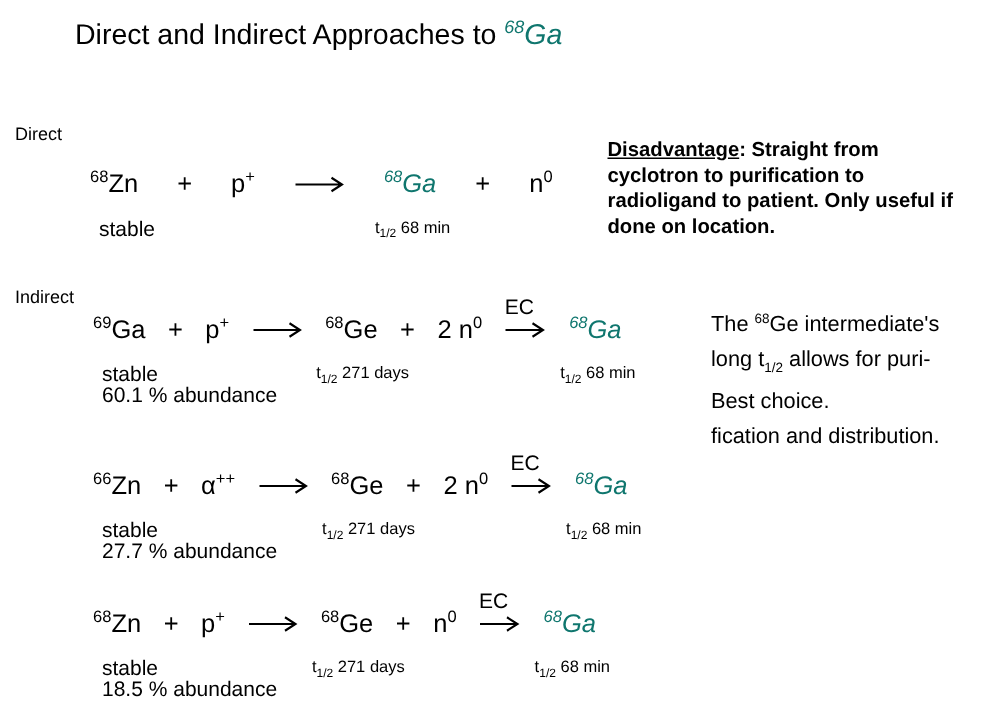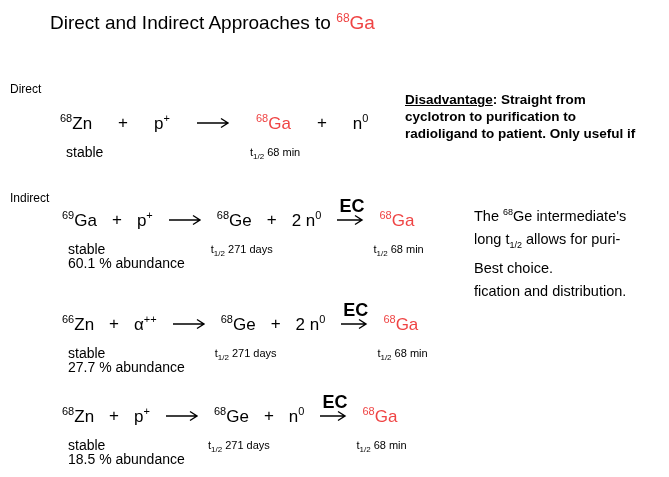--- a/index.html
+++ b/index.html
@@ -16,21 +16,21 @@
     overflow: hidden;
   }
   .title {
     position: absolute;
     left: 50px;
     top: 11px;
     font-size: 19px;
     white-space: nowrap;
   }
   .title sup { font-size: 12px; }
-  .blue { color: #ef4444; }
+  .blue { color: #0f766e; font-style: italic; }
   .heading {
     position: absolute;
     left: 10px;
     font-size: 12px;
   }
   .heading-direct { top: 82px; }
   .heading-indirect { top: 179px; margin-top: 12px; }
 
   .rx {
     position: absolute;
@@ -68,23 +68,22 @@
     line-height: 14px;
     white-space: pre;
   }
   .t-note sub { font-size: 8px; }
 
   .ec-label {
     position: absolute;
     top: -12px;
     left: 0;
     width: 100%;
-    text-align: right;
-    font-size: 18px;
-    font-weight: bold;
+    text-align: left;
+    font-size: 14px;
   }
   .arrow-svg { display: block; }
 
   .note-block { position: absolute; }
   .disadvantage {
     left: 405px;
     top: 91px;
     font-size: 13.5px;
     line-height: 17px;
     font-weight: bold;
@@ -135,20 +134,21 @@
       </div>
     <div class="cell">
         <span class="f"><span>n</span><sup>0</sup></span>
       </div>
   </div>
 
   <div class="note-block disadvantage">
     <div><span class="lead">Disadvantage</span><span>: Straight from</span></div>
     <div>cyclotron to purification to</div>
     <div>radioligand to patient. Only useful if</div>
+    <div>done on location.</div>
   </div>
 
   <div class="heading heading-indirect">Indirect</div>
 
   <div class="rx rx-1">
     <div class="cell">
       <span class="f"><sup>69</sup><span>Ga</span></span>
       <div class="notes">
         <div>stable</div>
         <div>60.1 % abundance</div>

